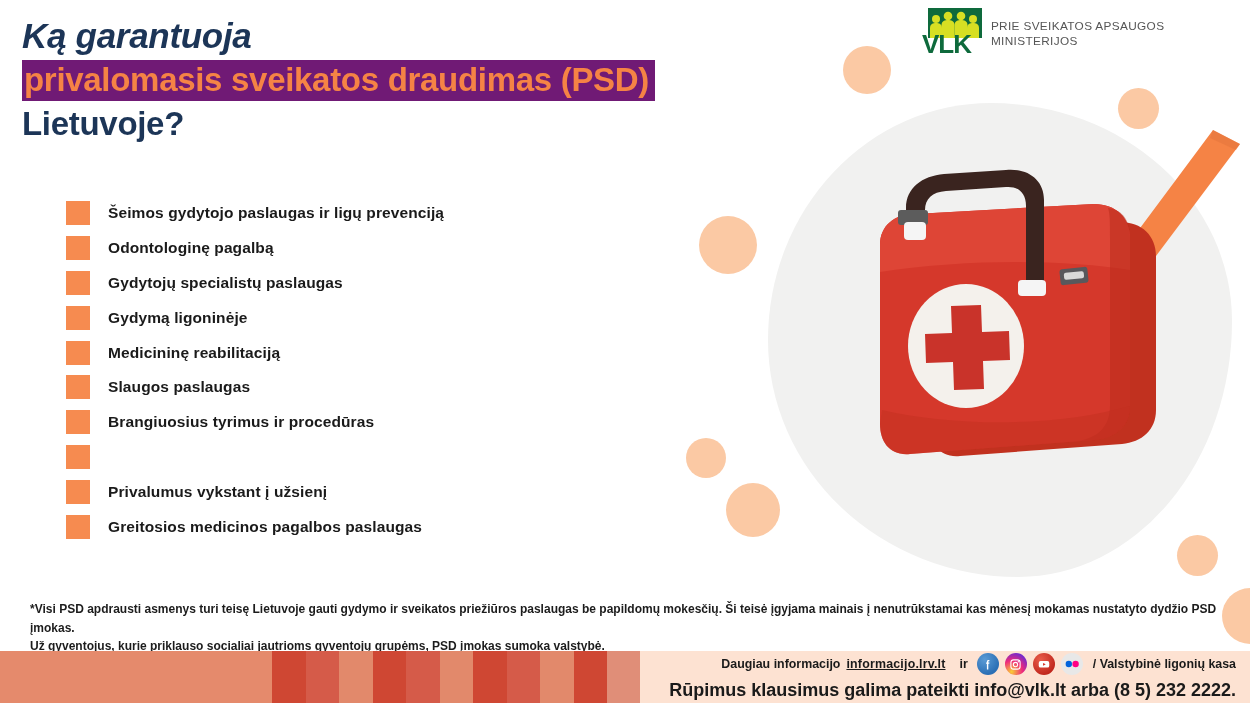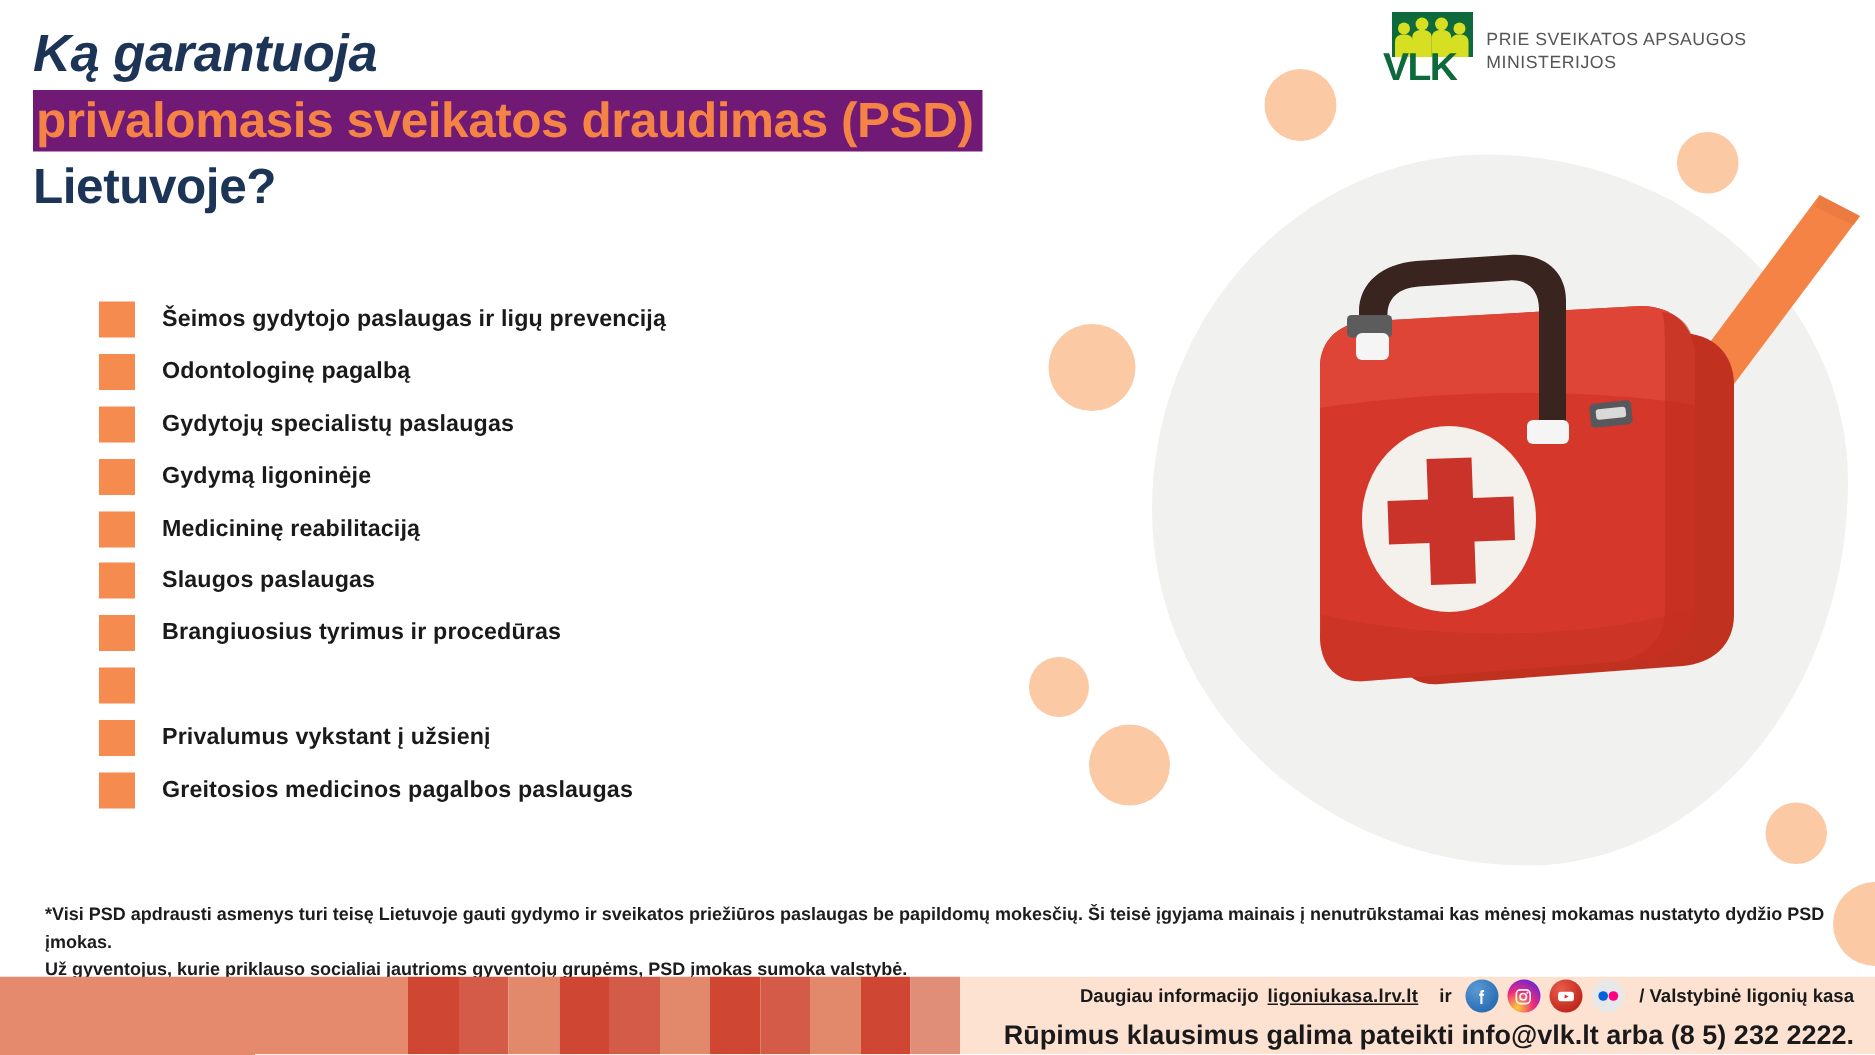--- a/index.html
+++ b/index.html
@@ -207,21 +207,21 @@
       <i style="width:34px;background:#CF4733;"></i>
       <i style="width:33px;background:#D55B49;"></i>
       <i style="width:34px;background:#E2896B;"></i>
       <i style="width:33px;background:#CF4733;"></i>
       <i style="width:33px;background:#E08E78;"></i>
     </div>
     <div class="f-light"></div>
     <div class="f-text">
       <div class="f-row1">
         <span>Daugiau informacijo</span>
-        <a class="f-link" href="#">ligoniukasa.lrv.lt</a>
+        <a class="f-link" href="#">informacijo.lrv.lt</a>
         <span class="f-ir">ir</span>
 
         <span class="sicon si-fb">
           <svg width="13" height="13" viewBox="0 0 24 24" aria-hidden="true">
             <path fill="#ffffff" d="M15.6 8.2h-2.1V6.8c0-.6.4-.8.7-.8h1.3V3.6h-1.9c-2.2 0-2.7 1.6-2.7 2.7v1.9H9.3v2.6h1.6V21h2.6v-10.2h1.8z"></path>
           </svg>
         </span>
         <span class="sicon si-ig">
           <svg width="13" height="13" viewBox="0 0 24 24" aria-hidden="true">
             <rect x="3.5" y="3.5" width="17" height="17" rx="5" fill="none" stroke="#fff" stroke-width="2"></rect>

